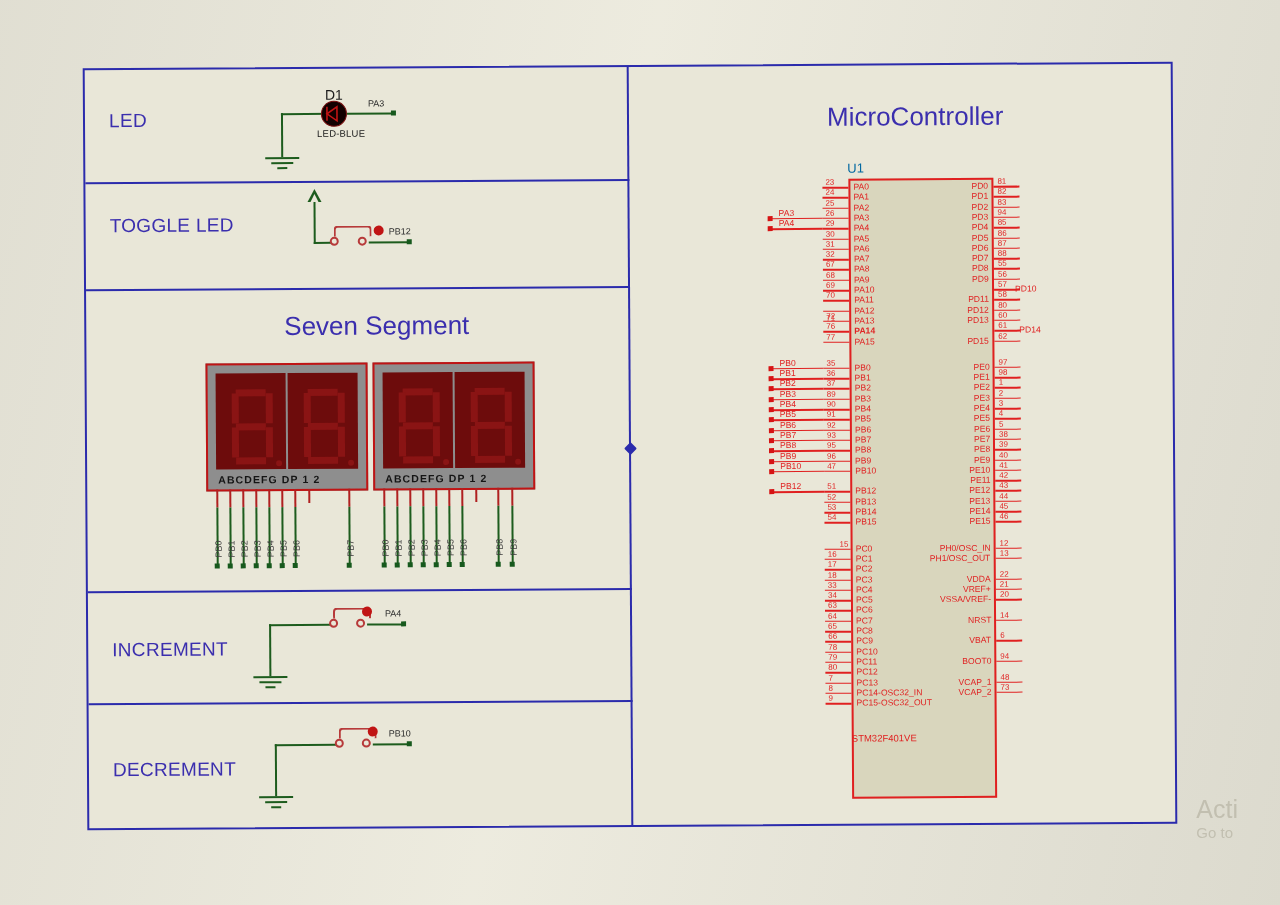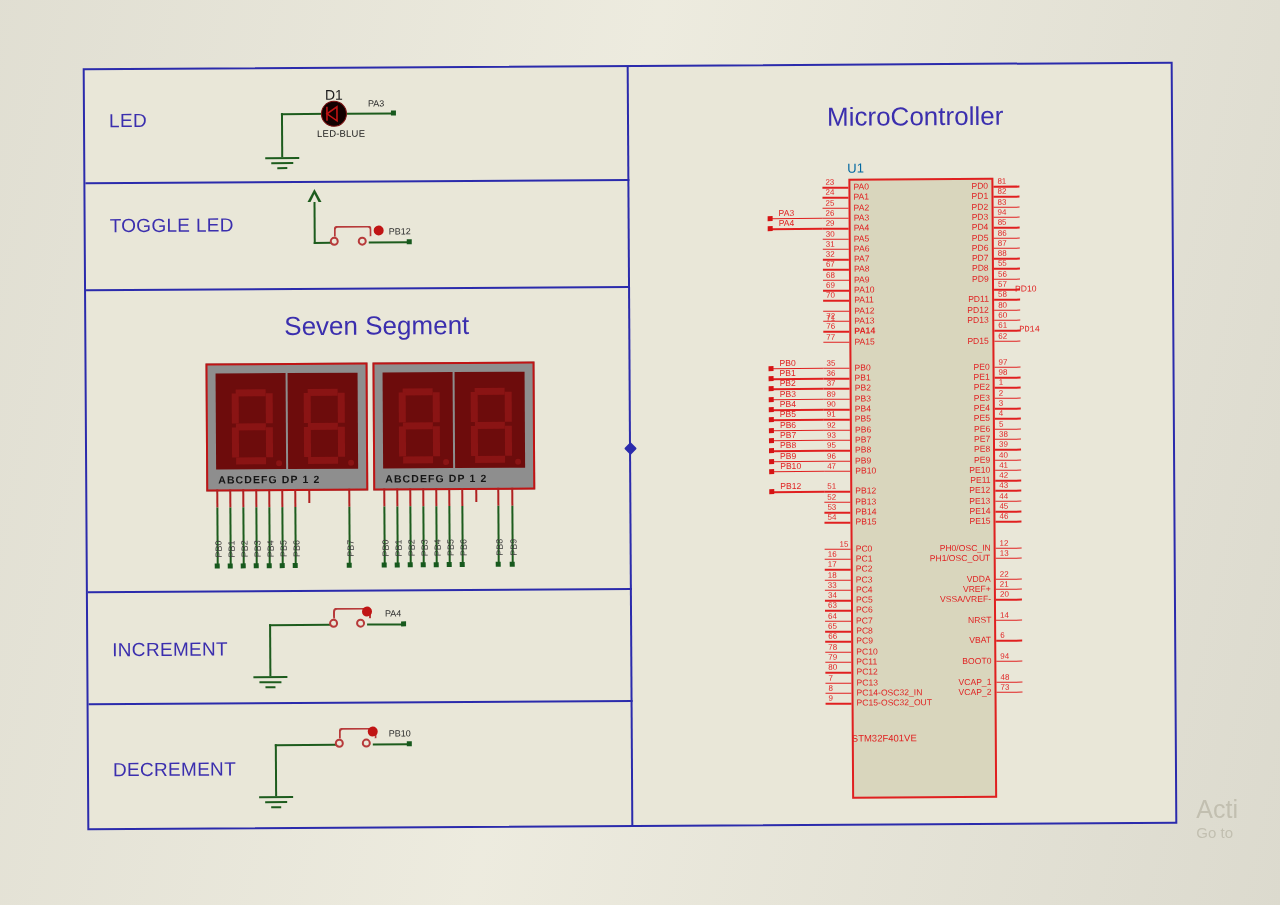--- a/index.html
+++ b/index.html
@@ -577,21 +577,21 @@
         <div class="mcu-pinnum" style="left:912px;top:215px;">57</div>
         <div class="mcu-pinlabel" style="left: 882px; top: 229.3px;">PD11</div>
         <div class="mcu-leg" style="left:908px;top:234.3px;width:26px;"></div>
         <div class="mcu-pinnum" style="left:912px;top:225.3px;">58</div>
         <div class="mcu-pinlabel" style="left: 881px; top: 239.6px;">PD12</div>
         <div class="mcu-leg" style="left:908px;top:244.60000000000002px;width:26px;"></div>
         <div class="mcu-pinnum" style="left:912px;top:235.60000000000002px;">80</div>
         <div class="mcu-pinlabel" style="left: 881px; top: 249.9px;">PD13</div>
         <div class="mcu-leg" style="left:908px;top:254.9px;width:26px;"></div>
         <div class="mcu-pinnum" style="left:912px;top:245.9px;">60</div>
-        <div class="mcu-pinlabel" style="left: 933px; top: 260.2px; font-family: Liberation Mono, monospace;">PD14</div>
+        <div class="mcu-pinlabel" style="left: 933px; top: 260.2px;">PD14</div>
         <div class="mcu-leg" style="left:908px;top:265.20000000000005px;width:26px;"></div>
         <div class="mcu-pinnum" style="left:912px;top:256.20000000000005px;">61</div>
         <div class="mcu-pinlabel" style="left: 881px; top: 270.5px;">PD15</div>
         <div class="mcu-leg" style="left:908px;top:275.5px;width:26px;"></div>
         <div class="mcu-pinnum" style="left:912px;top:266.5px;">62</div>
         <div class="mcu-pinlabel" style="left: 887px; top: 296.8px;">PE0</div>
         <div class="mcu-leg" style="left:908px;top:301.8px;width:26px;"></div>
         <div class="mcu-pinnum" style="left:912px;top:292.8px;">97</div>
         <div class="mcu-pinlabel" style="left: 887px; top: 307.1px;">PE1</div>
         <div class="mcu-leg" style="left:908px;top:312.1px;width:26px;"></div>

